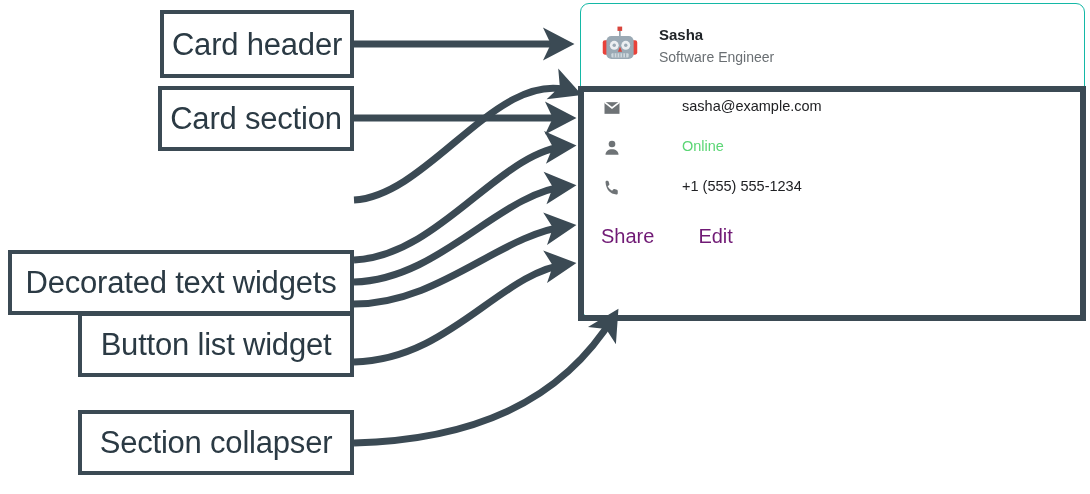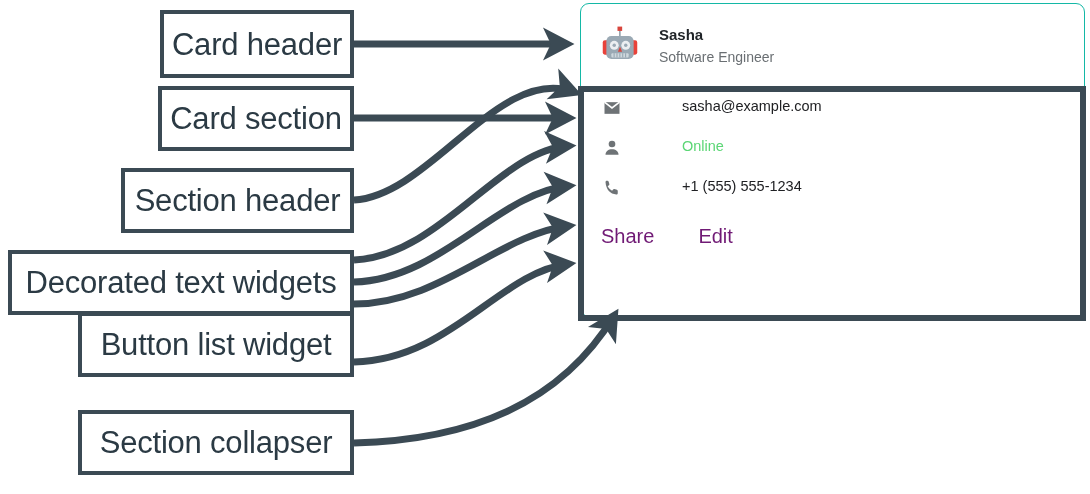--- a/index.html
+++ b/index.html
@@ -162,23 +162,20 @@
 <div id="stage">
 
   <div class="anno-box" style="left:160px;top:10px;width:194px;height:68px;">
     <span>Card header</span>
   </div>
 
   <div class="anno-box" style="left:158px;top:86px;width:196px;height:65px;">
     <span>Card section</span>
   </div>
 
-  <div class="anno-box" style="left:121px;top:168px;width:233px;height:65px;">
-    <span>Section header</span>
-  </div>
 
   <div class="anno-box" style="left:8px;top:250px;width:346px;height:65px;">
     <span>Decorated text widgets</span>
   </div>
 
   <div class="anno-box" style="left:78px;top:312px;width:276px;height:65px;">
     <span>Button list widget</span>
   </div>
 
   <div class="anno-box" style="left:78px;top:410px;width:276px;height:65px;">

